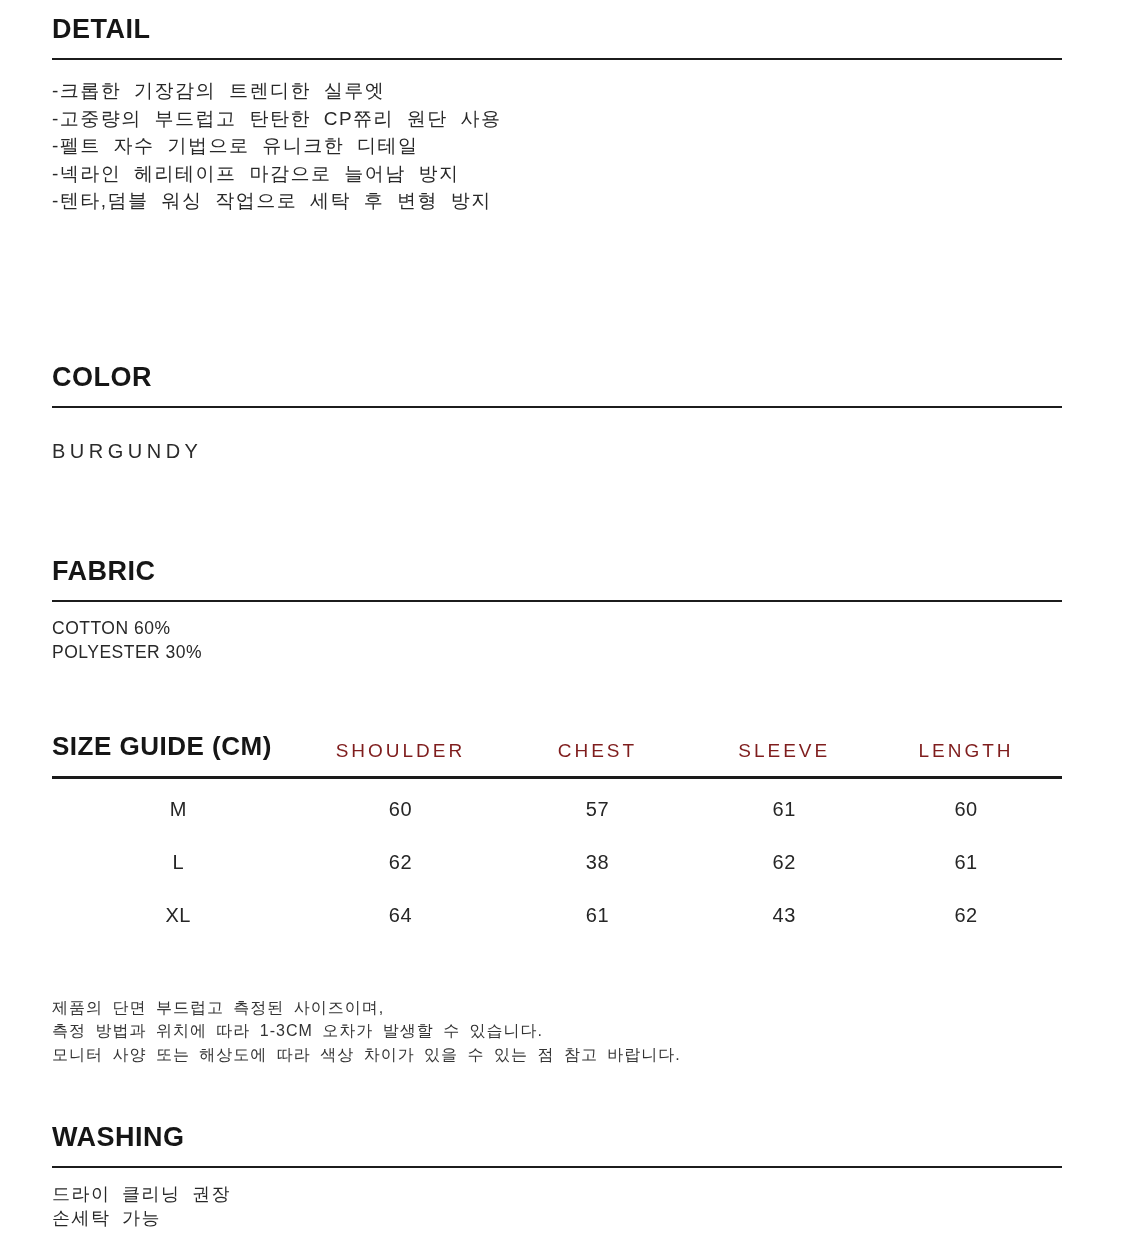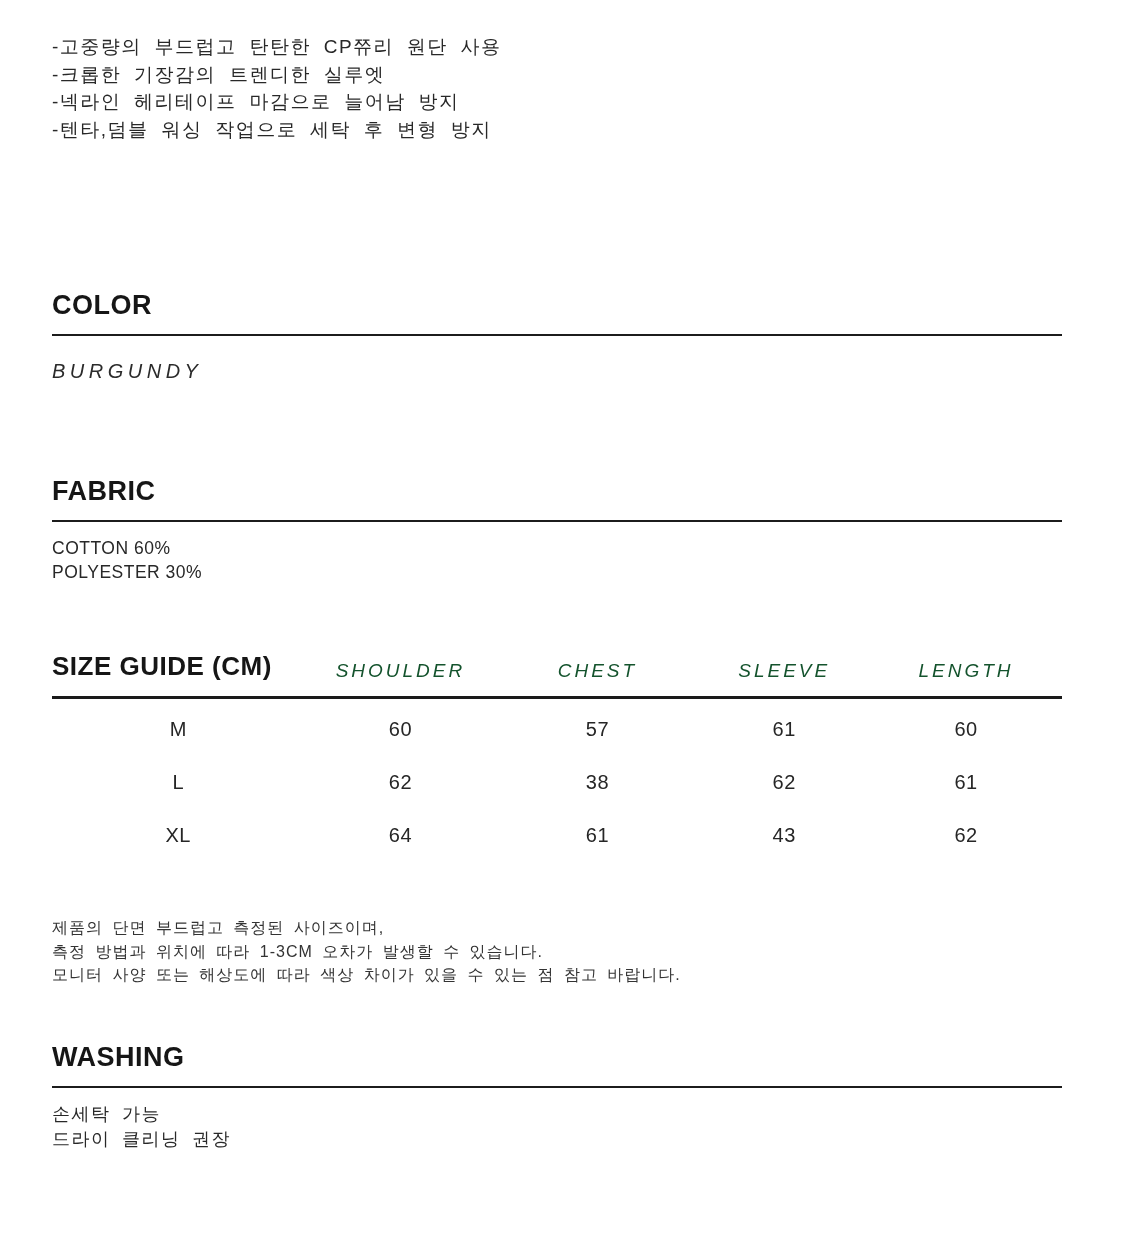--- a/index.html
+++ b/index.html
@@ -28,26 +28,25 @@
     margin-top: 17px;
     font-size: 19px;
     line-height: 27.6px;
     letter-spacing: 1.5px;
     word-spacing: 6px;
     color: #282828;
   }
   .section-detail { margin-bottom: 149px; }
   
   .color-value {
-    margin-top: 24px;
+    margin-top: 32px;
     font-size: 20px;
     line-height: 22px;
     letter-spacing: 4.5px;
     color: #2b2b2b;
-    font-style: italic;
   }
   .section-color { margin-bottom: 96px; }
   
   .fabric-list {
     margin-top: 14px;
     font-size: 17.5px;
     line-height: 24px;
     letter-spacing: 0.5px;
     color: #282828;
   }
@@ -63,22 +62,21 @@
     width: 25%;
     font-size: 26px;
     font-weight: bold;
     letter-spacing: 0.5px;
     color: #161616;
   }
   .sg-col {
     text-align: center;
     font-size: 19px;
     letter-spacing: 3px;
-    color: #14532d;
-    font-style: italic;
+    color: #7f1d1d;
   }
   .w2 { width: 19%; }
   .w3 { width: 20%; }
   .w4 { width: 17%; }
   .w5 { width: 19%; }
   .sg-body { margin-top: 4px; }
   .sg-row {
     display: flex;
     align-items: center;
     padding: 15px 0;
@@ -108,23 +106,25 @@
     word-spacing: 5px;
     color: #282828;
   }
 </style>
 </head>
 <body>
 
 <div class="page">
 
   <div class="section-detail">
+    <div class="section-title">DETAIL</div>
     <div class="detail-list">
+      <div>-크롭한 기장감의 트렌디한 실루엣</div>
       <div>-고중량의 부드럽고 탄탄한 CP쮸리 원단 사용</div>
-      <div>-크롭한 기장감의 트렌디한 실루엣</div>
+      <div>-펠트 자수 기법으로 유니크한 디테일</div>
       <div>-넥라인 헤리테이프 마감으로 늘어남 방지</div>
       <div>-텐타,덤블 워싱 작업으로 세탁 후 변형 방지</div>
     </div>
   </div>
 
   <div class="section-color">
     <div class="section-title">COLOR</div>
     <div class="color-value">BURGUNDY</div>
   </div>
 
@@ -170,18 +170,18 @@
     <div class="size-notes">
       <div>제품의 단면 부드럽고 측정된 사이즈이며,</div>
       <div>측정 방법과 위치에 따라 1-3CM 오차가 발생할 수 있습니다.</div>
       <div>모니터 사양 또는 해상도에 따라 색상 차이가 있을 수 있는 점 참고 바랍니다.</div>
     </div>
   </div>
 
   <div class="section-washing">
     <div class="section-title">WASHING</div>
     <div class="washing-list">
+      <div>드라이 클리닝 권장</div>
       <div>손세탁 가능</div>
-      <div>드라이 클리닝 권장</div>
     </div>
   </div>
 
 </div>
 
 </body></html>

